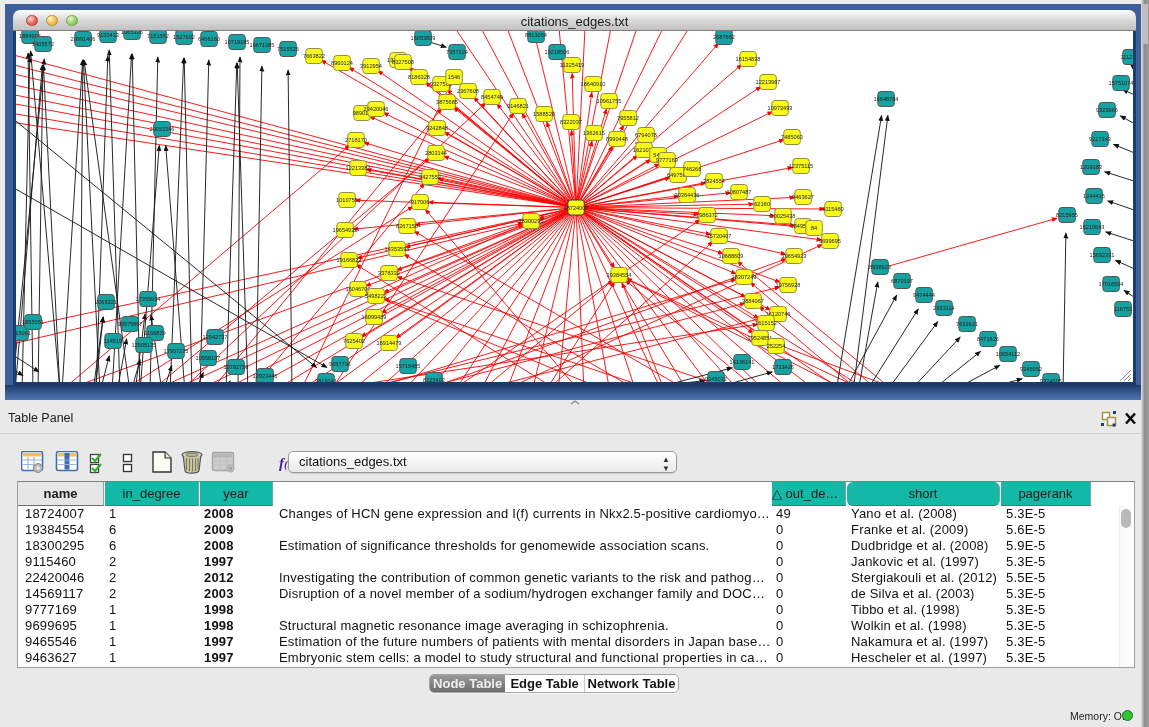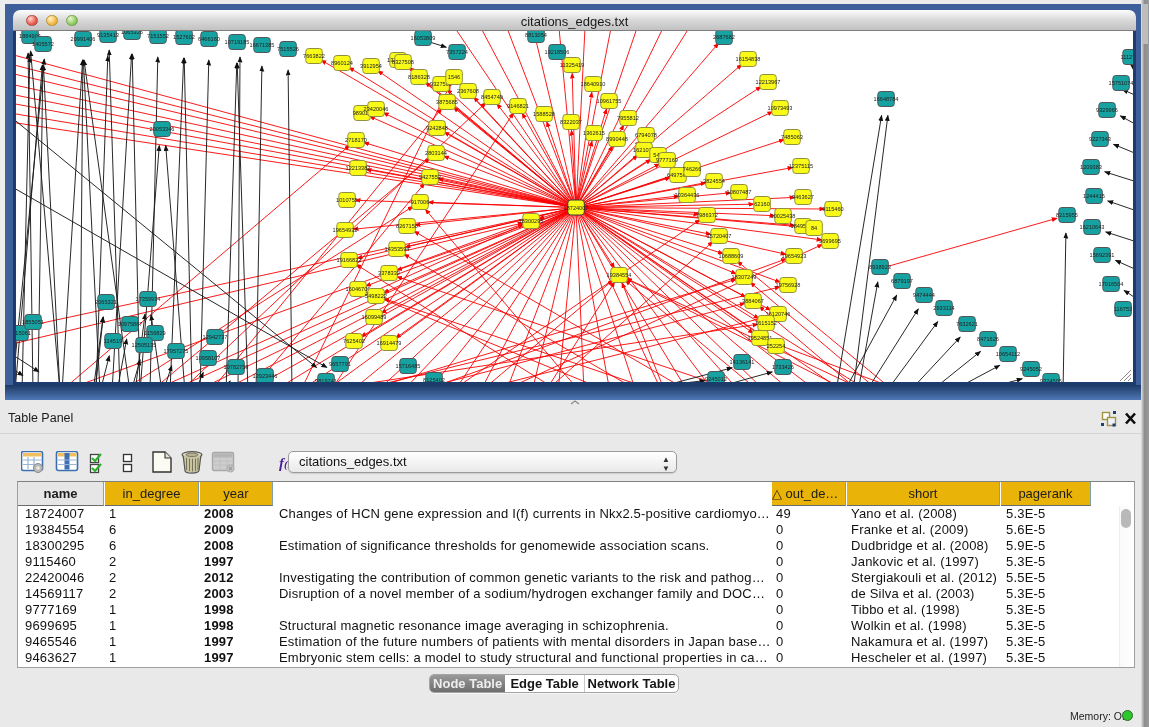--- a/index.html
+++ b/index.html
@@ -21,21 +21,21 @@
 #tpline { position:absolute; left:0; top:33px; width:100%; height:1px; background:#d2d2d2; }
 #combo { position:absolute; left:288px; top:51px; width:389px; height:22px;
   border:1px solid #9b9b9b; border-radius:5px; background:linear-gradient(#ffffff,#e9e9e9);
   font-size:13px; color:#111; line-height:20px; padding-left:10px;
   box-shadow:0 1px 1px rgba(0,0,0,0.12); }
 #combo .arr { position:absolute; right:6px; top:0; height:100%; font-size:8px; color:#333;
   line-height:9px; padding-top:2.5px; letter-spacing:0; }
 #spane { position:absolute; left:17px; top:81px; width:1118px; height:187px;
   border:1px solid #9f9f9f; border-top:1px solid #808080; background:#fff; overflow:hidden; }
 .hcell { position:absolute; top:0; height:24px; font-size:13px; color:#1c1c1c;
-  text-align:center; line-height:24px; background:#eab308; border-right:1px solid #7e9fae;
+  text-align:center; line-height:24px; background:#14b8a6; border-right:1px solid #7e9fae;
   border-bottom:1px solid #6b6b6b; }
 .trow { position:relative; height:16px; width:1074px; }
 .c { position:absolute; top:0; height:16px; font-size:13px; letter-spacing:0.2px; color:#111; white-space:nowrap;
   overflow:hidden; text-overflow:ellipsis; line-height:15px; }
 .c0 { left:7px;  width:80px; }
 .c1 { left:91px; width:90px; }
 .c2 { left:186px; width:70px;font-weight:bold; }
 .c3 { left:261px; width:492px; }
 .c4 { left:758px; width:70px; }
 .c5 { left:833px; width:160px; }
@@ -642,21 +642,21 @@
     </g>
   </svg>
   <div class="ticon" style="left:250px;top:55px;font-size:15px;font-style:italic;font-weight:bold;color:#4c1d95;font-family:'Liberation Serif',serif;margin-left:29px;">f<span style="font-size:11px;">(x)</span></div>
   <div id="combo">citations_edges.txt<div class="arr">▲<br>▼</div></div>
   <div id="spane">
     <div style="position:relative;height:24px;">
       <div class="hcell" style="left:0;width:86px;background:#e6e6e6;border-right:1px solid #9e9e9e;font-weight:bold;">name</div>
       <div class="hcell" style="left:87px;width:94px;">in_degree</div>
       <div class="hcell" style="left:182px;width:73px;">year</div>
       <div class="hcell" style="left:754px;width:74px;text-align:left;">△ out_de…</div>
-      <div class="hcell" style="left:829px;width:153px;">short</div>
+      <div class="hcell" style="left:829px;width:153px;border-radius:6px;">short</div>
       <div class="hcell" style="left:983px;width:90px;">pagerank</div>
     </div>
     <div class="trow">
         <div class="c c0">18724007</div>
         <div class="c c1">1</div>
         <div class="c c2">2008</div>
         <div class="c c3">Changes of HCN gene expression and I(f) currents in Nkx2.5-positive cardiomyocytes with</div>
         <div class="c c4">49</div>
         <div class="c c5">Yano et al. (2008)</div>
         <div class="c c6">5.3E-5</div>

